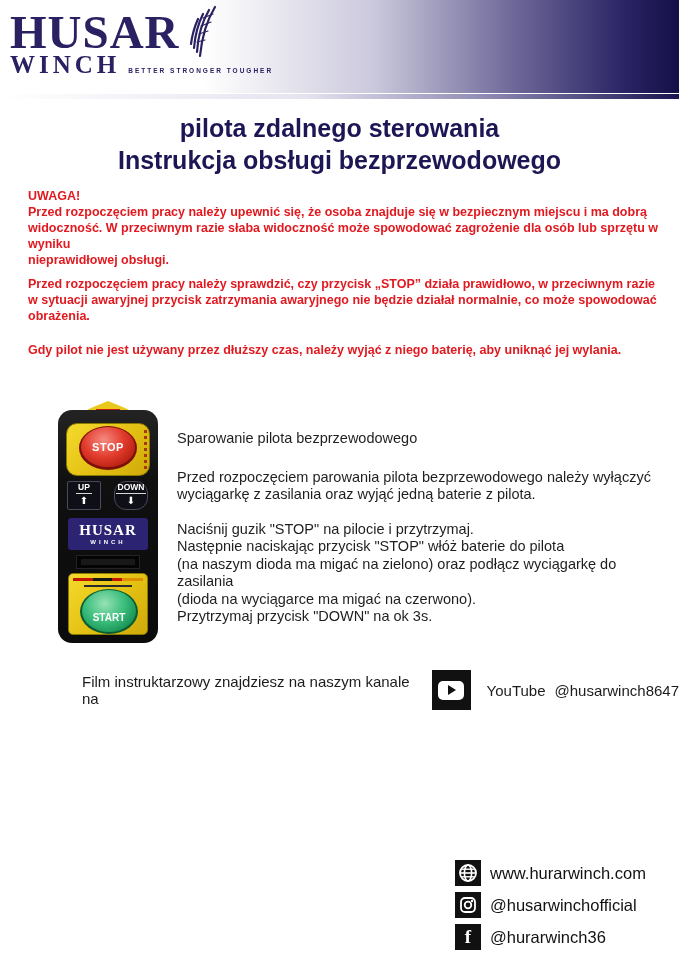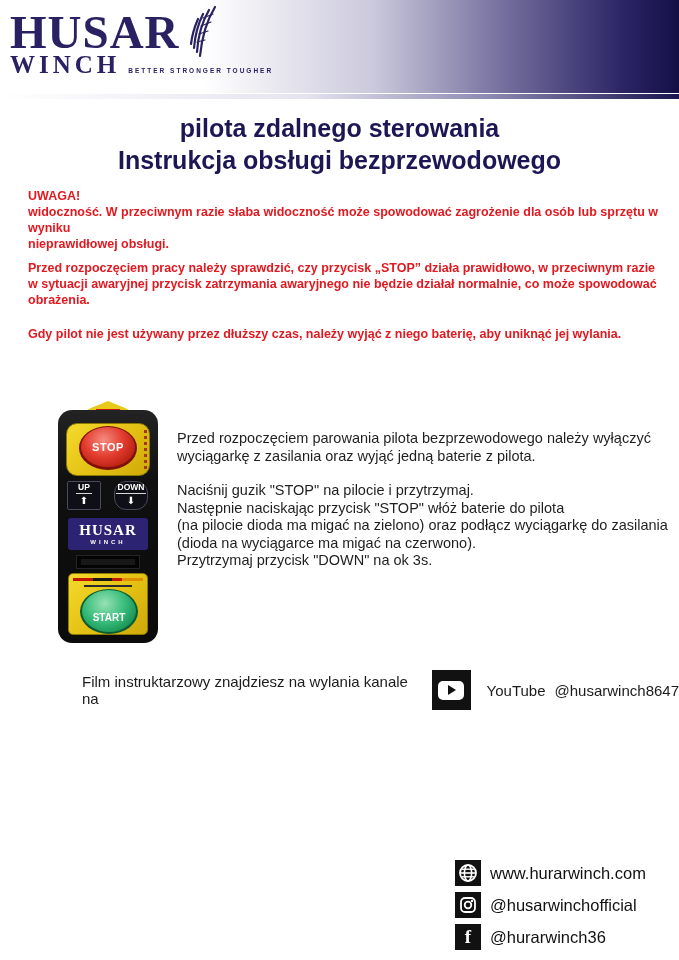--- a/index.html
+++ b/index.html
@@ -134,20 +134,21 @@
   </div>
 </div>
 
 <div class="title">
   <div>pilota zdalnego sterowania</div>
   <div>Instrukcja obsługi bezprzewodowego</div>
 </div>
 
 <div class="warn">
   <div>UWAGA!</div>
+  <div>Przed rozpoczęciem pracy należy upewnić się, że osoba znajduje się w bezpiecznym miejscu i ma dobrą</div>
   <div>widoczność. W przeciwnym razie słaba widoczność może spowodować zagrożenie dla osób lub sprzętu w wyniku</div>
   <div>nieprawidłowej obsługi.</div>
   <div class="gap"></div>
   <div>Przed rozpoczęciem pracy należy sprawdzić, czy przycisk „STOP” działa prawidłowo, w przeciwnym razie</div>
   <div>w sytuacji awaryjnej przycisk zatrzymania awaryjnego nie będzie działał normalnie, co może spowodować obrażenia.</div>
   <div class="gap-lg"></div>
   <div>Gdy pilot nie jest używany przez dłuższy czas, należy wyjąć z niego baterię, aby uniknąć jej wylania.</div>
 </div>
 
 <div class="remote">
@@ -184,33 +185,34 @@
     <div class="tl1"></div>
     <div class="tl2"></div>
     <div class="start-ring"></div>
     <div class="start-btn">
       <span>START</span>
     </div>
   </div>
 </div>
 
 <div class="pairing">
+  <div class="ph">Sparowanie pilota bezprzewodowego</div>
   <div>Przed rozpoczęciem parowania pilota bezprzewodowego należy wyłączyć</div>
   <div>wyciągarkę z zasilania oraz wyjąć jedną baterie z pilota.</div>
   <div class="steps">
     <div>Naciśnij guzik "STOP" na pilocie i przytrzymaj.</div>
     <div>Następnie naciskając przycisk "STOP" włóż baterie do pilota</div>
-    <div>(na pilocie dioda ma migać na zielono) oraz podłącz wyciągarkę do zasilania</div>
+    <div>(na naszym dioda ma migać na zielono) oraz podłącz wyciągarkę do zasilania</div>
     <div>(dioda na wyciągarce ma migać na czerwono).</div>
     <div>Przytrzymaj przycisk "DOWN" na ok 3s.</div>
   </div>
 </div>
 
 <div class="ytrow">
-  <span class="txt">Film instruktarzowy znajdziesz na wylania kanale na</span>
+  <span class="txt">Film instruktarzowy znajdziesz na naszym kanale na</span>
   <span class="yticon">
     <span class="tv">
         <span class="tri"></span>
       </span>
   </span>
   <span class="plat">YouTube</span>
   <span class="handle">@husarwinch8647</span>
 </div>
 
 <div class="footer">

